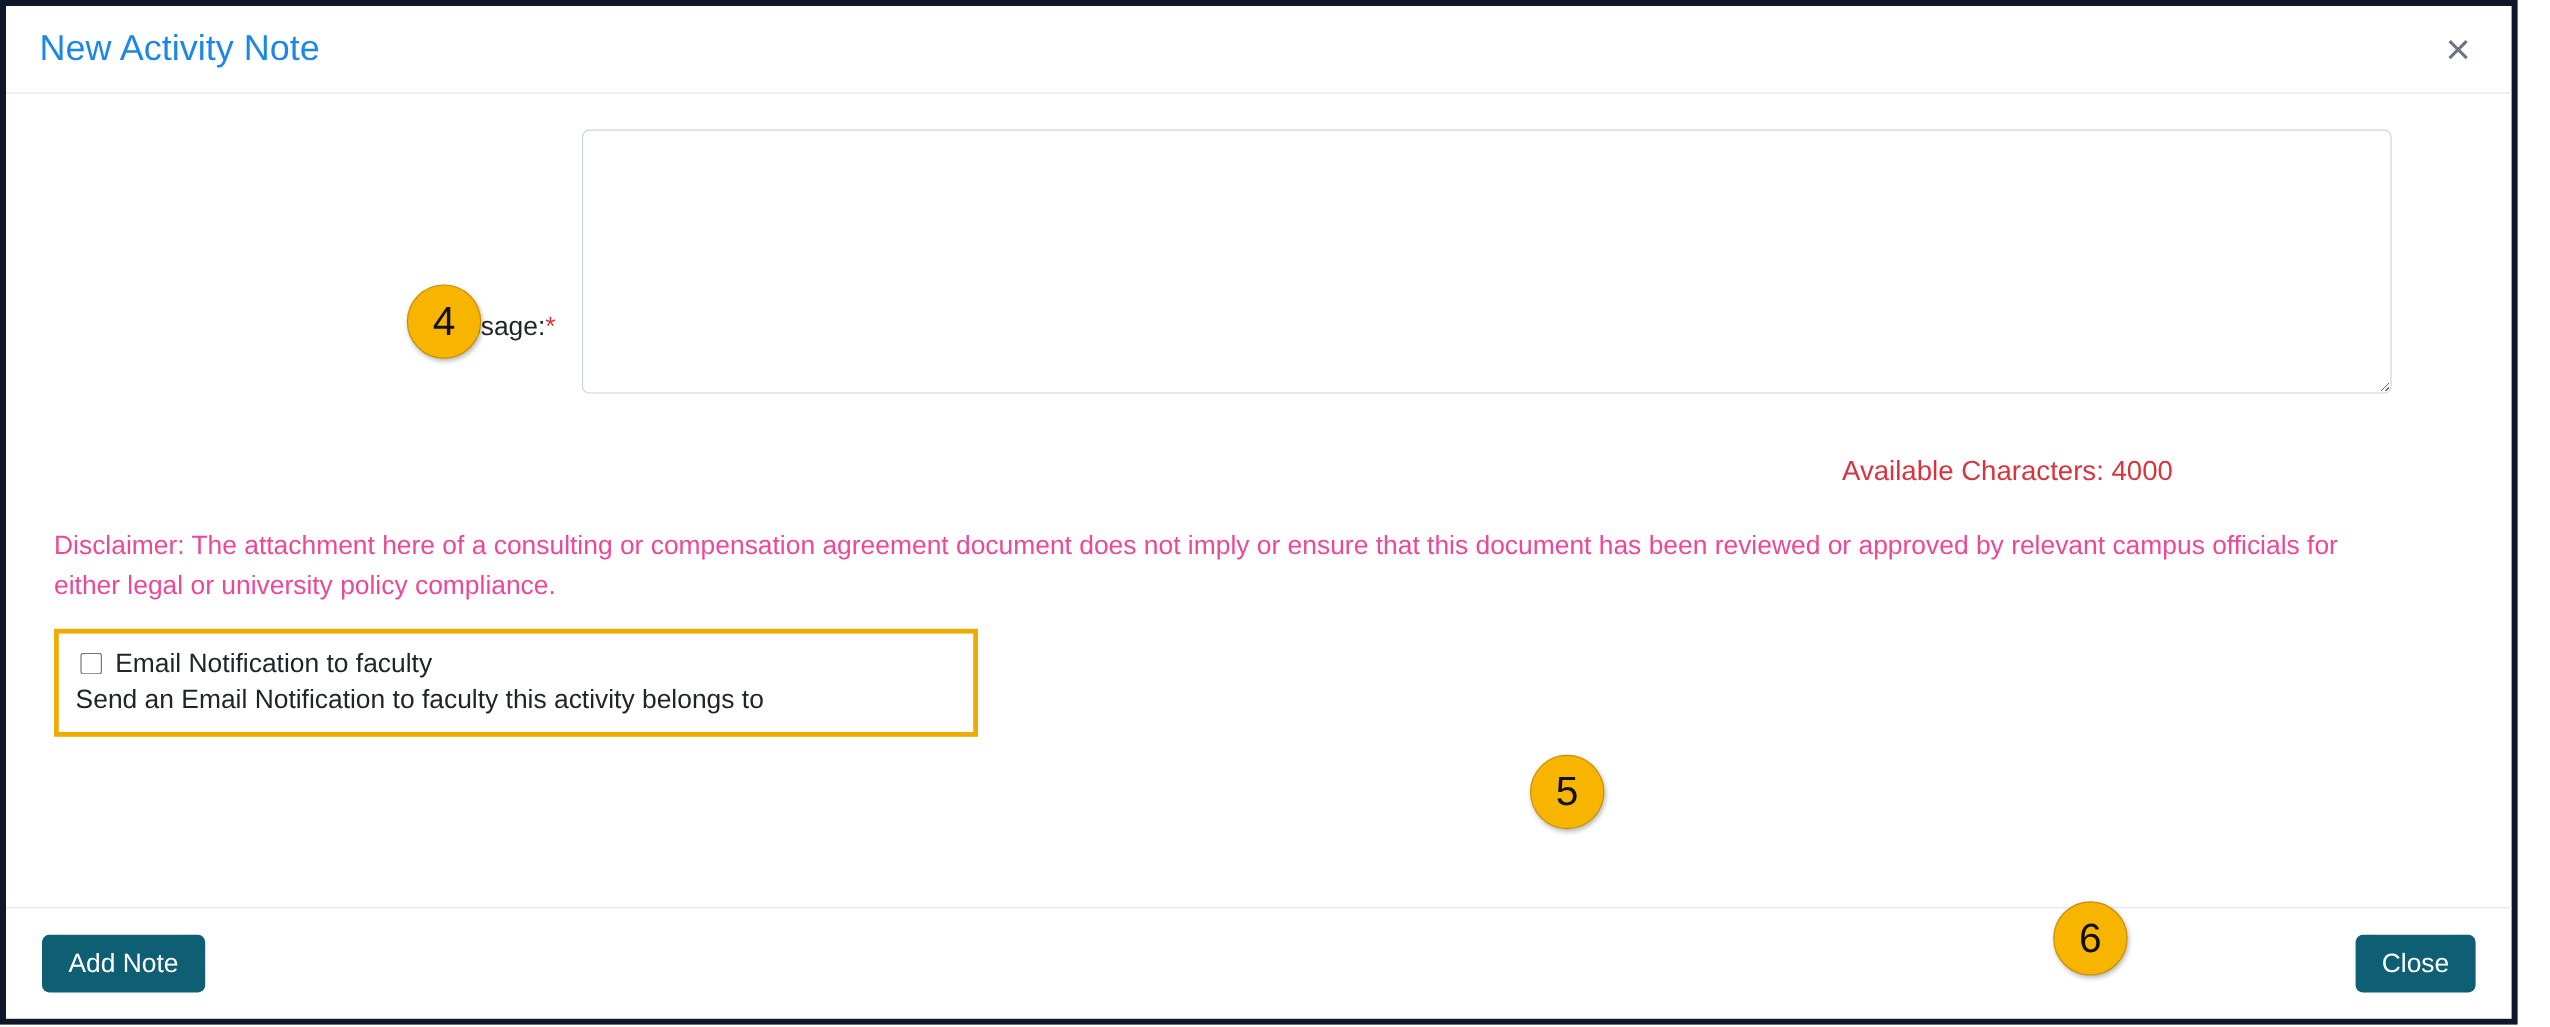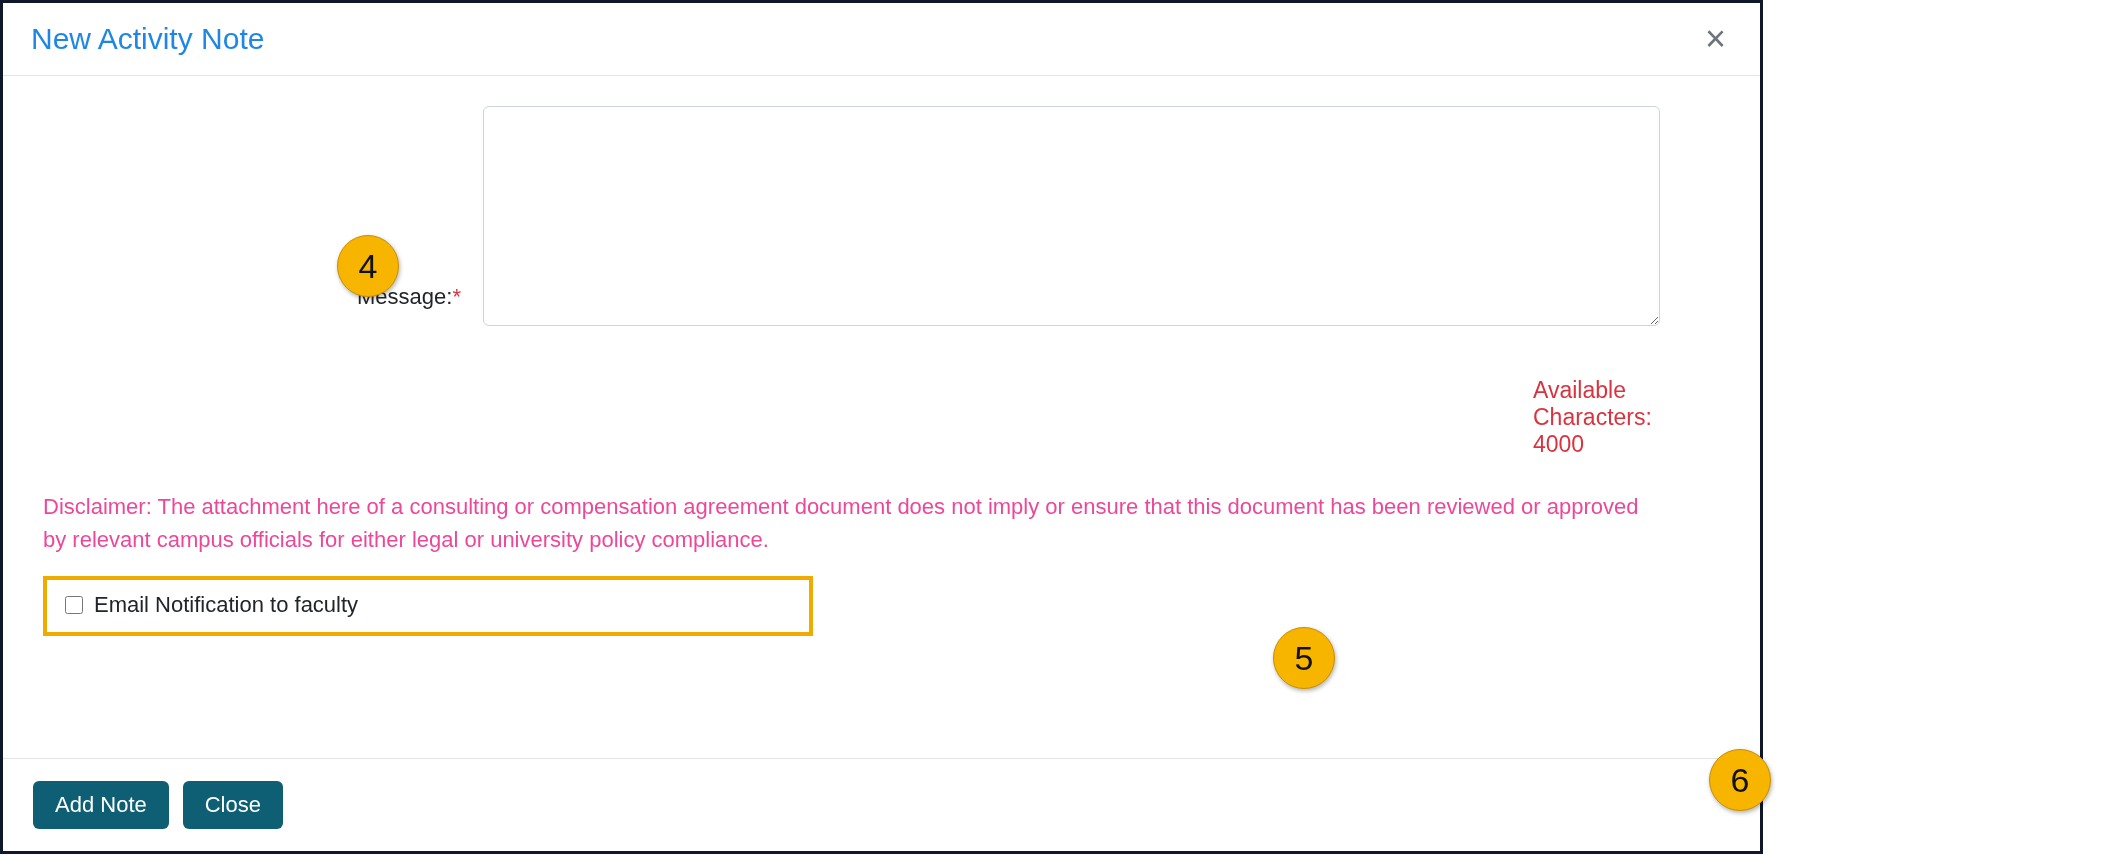--- a/index.html
+++ b/index.html
@@ -4,23 +4,23 @@
 <style>
   * { box-sizing: border-box; }
   html, body {
     margin: 0; padding: 0;
     font-family: Arial, Helvetica, sans-serif;
     font-size: 18px;
     color: #212529;
     background: #fff;
   }
   .modal {
-    width: 1763px;
+    width: 2098px;
     height: 854px;
-    border: 3px solid #0f172a;
+    border: 5px solid #0f172a;
     position: relative;
     background: #fff;
   }
   .modal-header {
     display: flex;
     align-items: center;
     justify-content: space-between;
     padding: 18px 28px 18px 28px;
     border-bottom: 1px solid #e5e5e5;
   }
@@ -116,21 +116,21 @@
   .email-desc {
     font-size: 22px;
     margin-top: 4px;
   }
   .modal-footer {
     position: absolute;
     left: 0; right: 0; bottom: 0;
     border-top: 1px solid #e5e5e5;
     padding: 22px 30px;
     display: flex;
-    justify-content: flex-start;
+    justify-content: space-between;
     gap: 14px;
     align-items: center;
   }
   .btn-primary {
     background: #0e5f73;
     color: #fff;
     border: none;
     border-radius: 6px;
     padding: 11px 22px;
     font-size: 22px;
@@ -181,20 +181,21 @@
 
     <div class="form-row">
       <div class="field-col">
         <div class="disclaimer">Disclaimer: The attachment here of a consulting or compensation agreement document does not imply or ensure that this document has been reviewed or approved by relevant campus officials for either legal or university policy compliance.</div>
 
         <div class="email-box">
           <label class="chk-line">
             <input type="checkbox" style="">
             <span>Email Notification to faculty</span>
           </label>
+          <div class="email-desc">Send an Email Notification to faculty this activity belongs to</div>
         </div>
       </div>
     </div>
 
   </div>
 
   <div class="modal-footer">
     <button type="button" class="btn-primary">Add Note</button>
     <button type="button" class="btn-primary">Close</button>
   </div>

